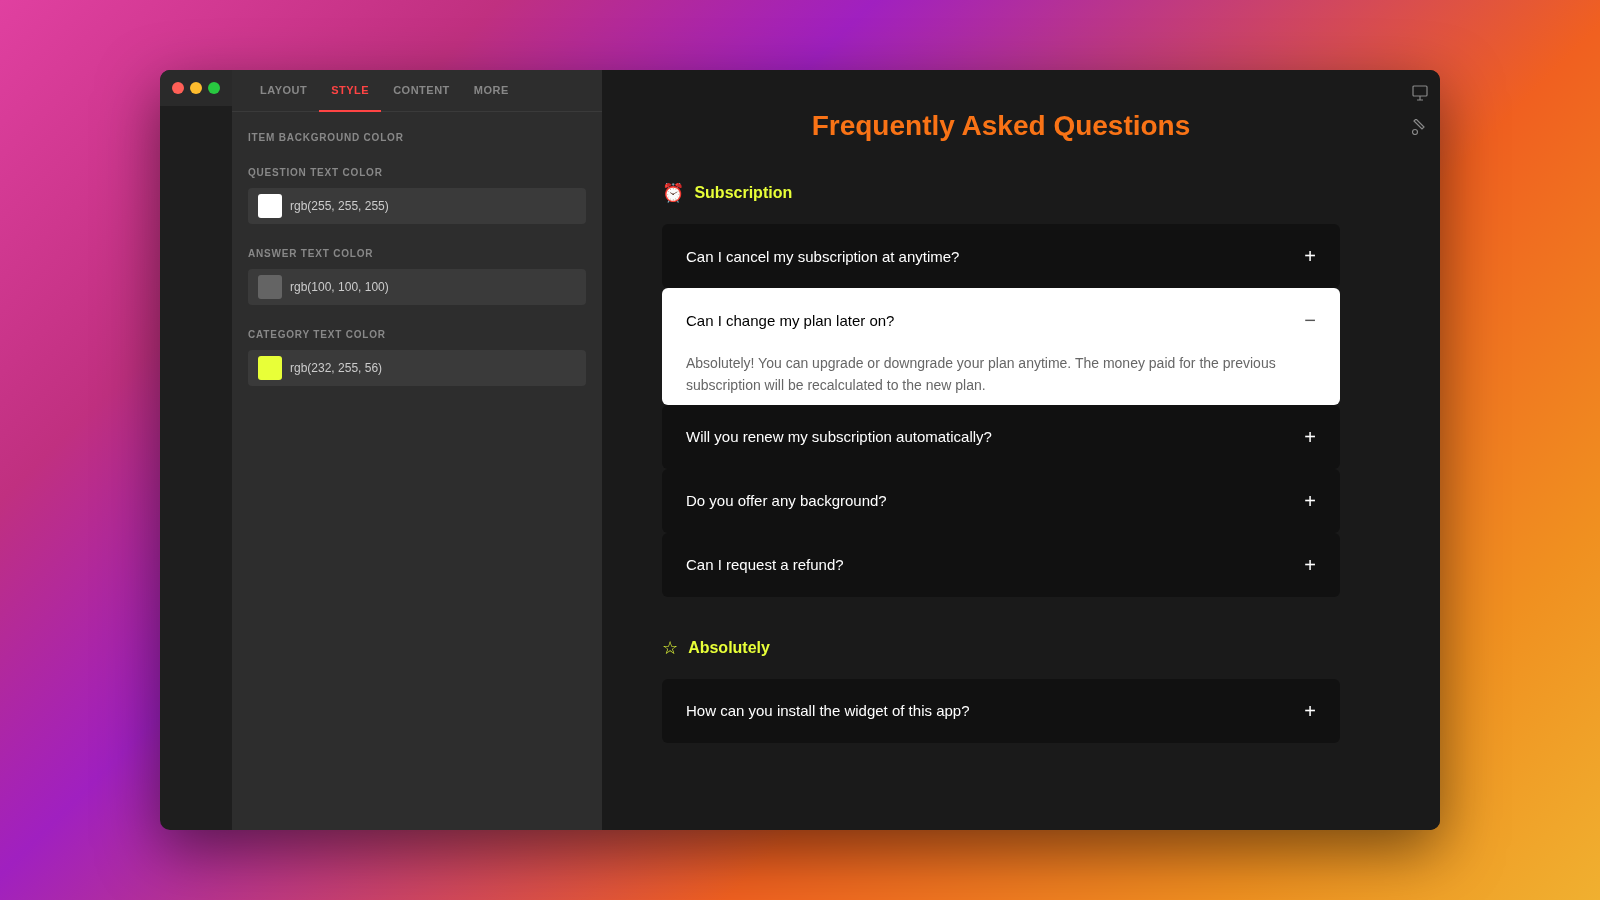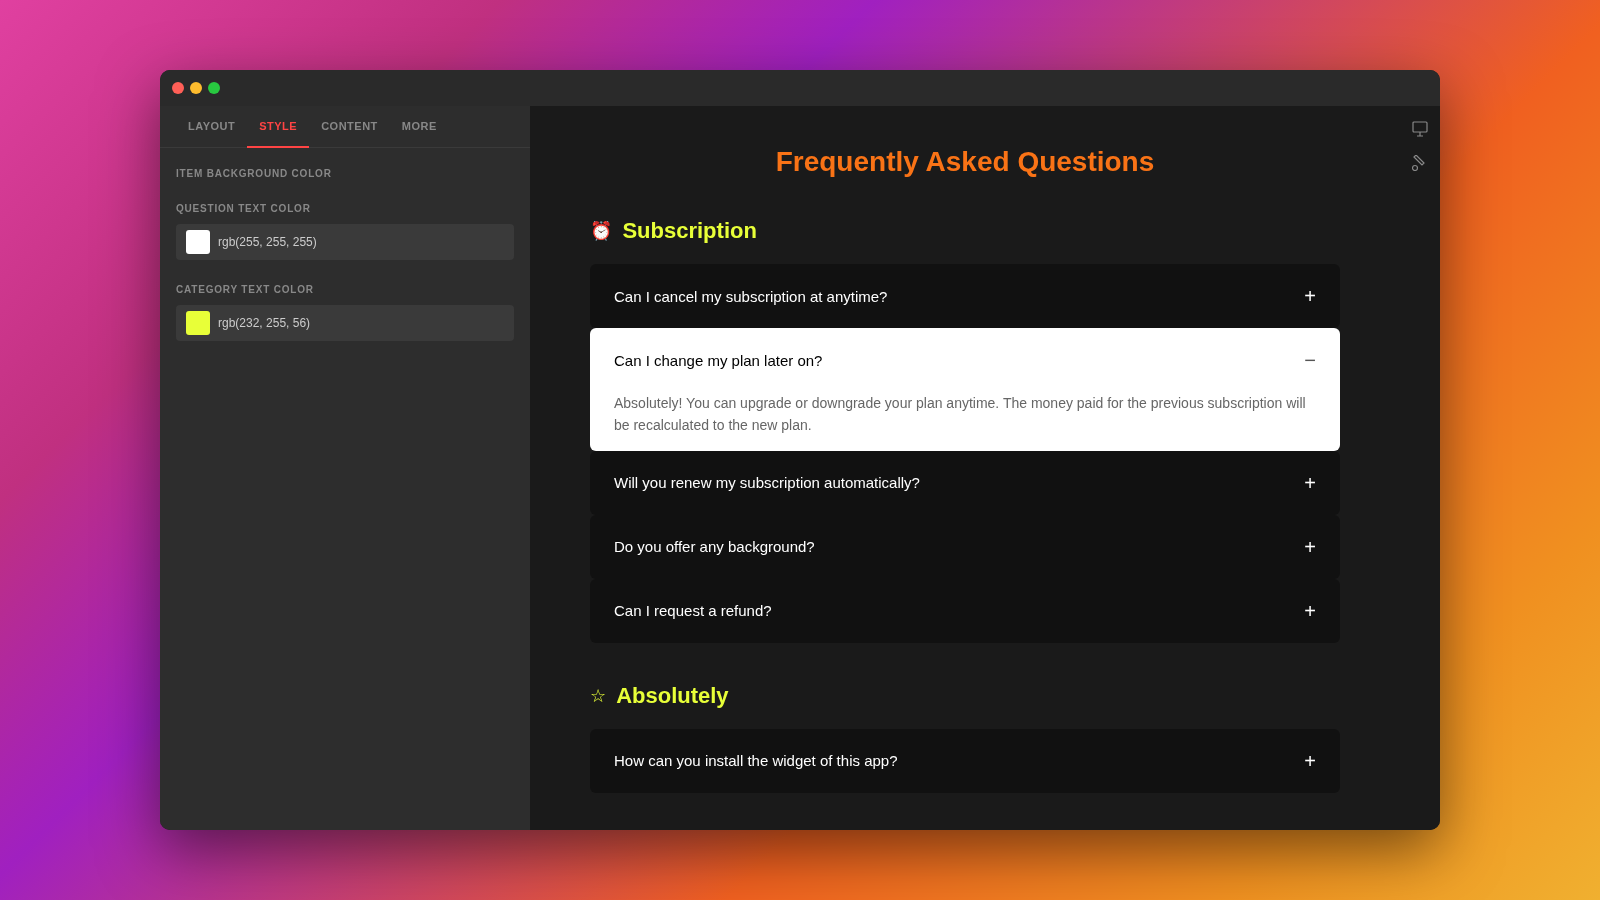--- a/index.html
+++ b/index.html
@@ -15,21 +15,21 @@
       font-family: -apple-system, BlinkMacSystemFont, 'Segoe UI', sans-serif;
     }
 
     .window {
       width: 1280px;
       height: 760px;
       background: #1e1e1e;
       border-radius: 10px;
       overflow: hidden;
       display: flex;
-      flex-direction: column;
+      flex-direction: row;
       box-shadow: 0 20px 60px rgba(0,0,0,0.5);
     }
 
     .titlebar {
       background: #2a2a2a;
       height: 36px;
       display: flex;
       align-items: center;
       padding: 0 12px;
       flex-shrink: 0;
@@ -180,21 +180,21 @@
       gap: 10px;
       margin-bottom: 20px;
     }
 
     .category-icon {
       font-size: 18px;
       color: #e8ff38;
     }
 
     .category-title {
-      font-size: 22px;
+      font-size: 16px;
       font-weight: 600;
       color: #e8ff38;
     }
 
     .faq-list {
       display: flex;
       flex-direction: column;
     }
 
     .faq-item {
@@ -231,21 +231,21 @@
       color: #ffffff;
       font-weight: 300;
       line-height: 1;
     }
 
     .faq-item.expanded .faq-toggle {
       color: #555555;
     }
 
     .faq-answer {
-      padding: 0 24px 14px;
+      padding: 0 24px 8px;
       font-size: 14px;
       line-height: 1.6;
       color: #666666;
       display: none;
     }
 
     .faq-item.expanded .faq-answer {
       display: block;
     }
 
@@ -304,20 +304,27 @@
         </div>
 
         <div class="field-group">
           <div class="field-label">QUESTION TEXT COLOR</div>
           <div class="color-field">
             <div class="color-swatch" style="background: #ffffff;"></div>
             <span class="color-value">rgb(255, 255, 255)</span>
           </div>
         </div>
 
+        <div class="field-group">
+          <div class="field-label">ANSWER TEXT COLOR</div>
+          <div class="color-field">
+            <div class="color-swatch" style="background: #646464;"></div>
+            <span class="color-value">rgb(100, 100, 100)</span>
+          </div>
+        </div>
 
         <div class="field-group">
           <div class="field-label">CATEGORY TEXT COLOR</div>
           <div class="color-field">
             <div class="color-swatch" style="background: #e8ff38;"></div>
             <span class="color-value">rgb(232, 255, 56)</span>
           </div>
         </div>
 
       </div>

